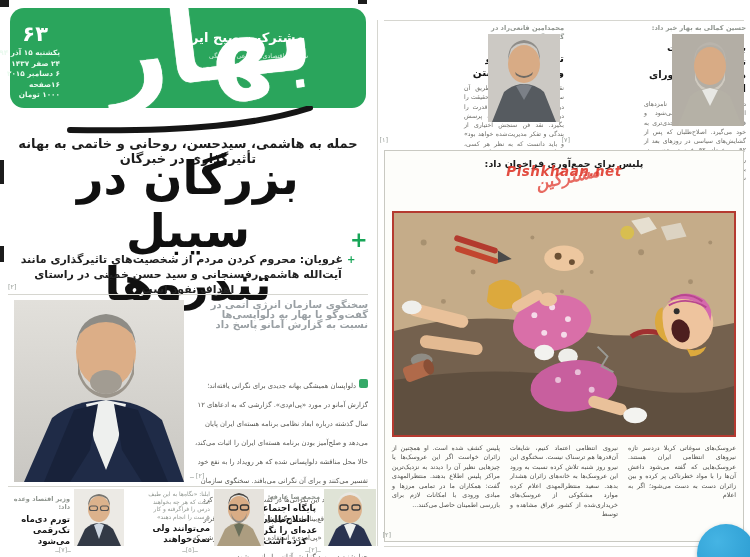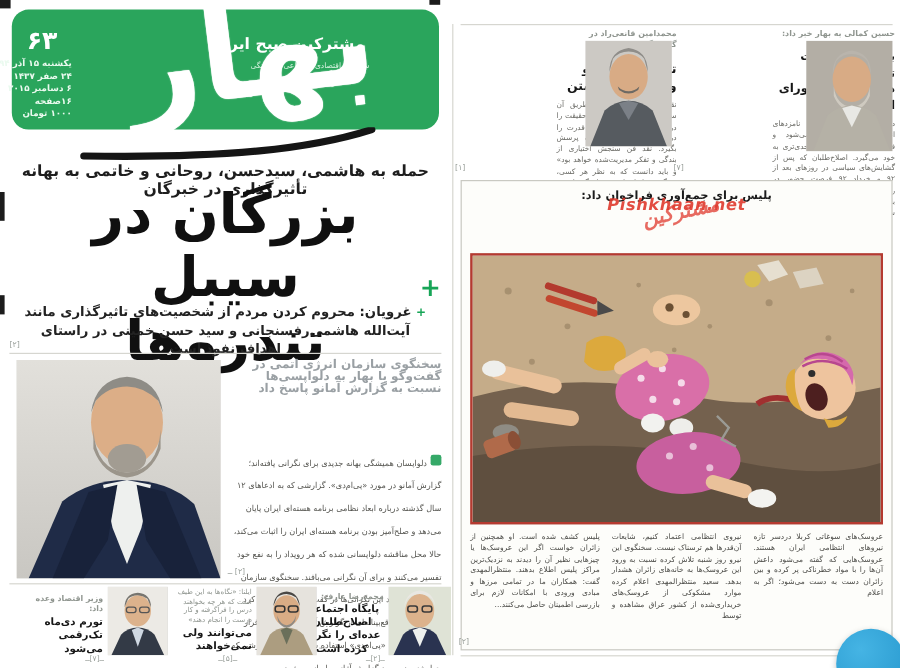--- a/index.html
+++ b/index.html
@@ -158,21 +158,21 @@
         <path d="M20,36 L25,34 L30,36 L25,48 Z" fill="#6a6f5a"></path>
       </svg>
     </div>
     <div class="abs" style="right:54px;top:2px;width:70px;">
       <div class="strip-note">ایلنا: «نگاه‌ها به این طیف است که هر چه بخواهند درس را فراگرفته و کار درست را انجام دهند»</div>
       <div class="strip-headline" style="margin-top:2px;">می‌توانند ولی نمی‌خواهند</div>
     </div>
     <div class="abs strip-ref" style="left:0;top:57px;width:124px;">ــ[۵]ــ</div>
   </div>
 
-  <div class="abs" style="left:18px;top:489px;width:122px;height:60px;">
+  <div class="abs" style="left:2px;top:489px;width:122px;height:60px;">
     <div class="abs photo" style="right:0;top:0;width:50px;height:57px;">
       <svg viewBox="0 0 50 57" preserveAspectRatio="none">
         <rect width="50" height="57" fill="#eceae5"></rect>
         <ellipse cx="25" cy="20" rx="11" ry="13" fill="#dcb28c"></ellipse>
         <path d="M14,17 Q14,6 25,5 Q36,6 36,17 L33,10 Q29,7 25,7 Q20,7 17,10 Z" fill="#77756f"></path>
         <rect x="15.5" y="17" width="8" height="4.5" rx="2" fill="none" stroke="#555" stroke-width="1.1"></rect>
         <rect x="26.5" y="17" width="8" height="4.5" rx="2" fill="none" stroke="#555" stroke-width="1.1"></rect>
         <path d="M3,57 L11,40 Q17,34 25,34 Q33,34 39,40 L47,57 Z" fill="#333a46"></path>
         <path d="M20,36 L25,34 L30,36 L25,50 Z" fill="#cfd8e2"></path>
       </svg>

